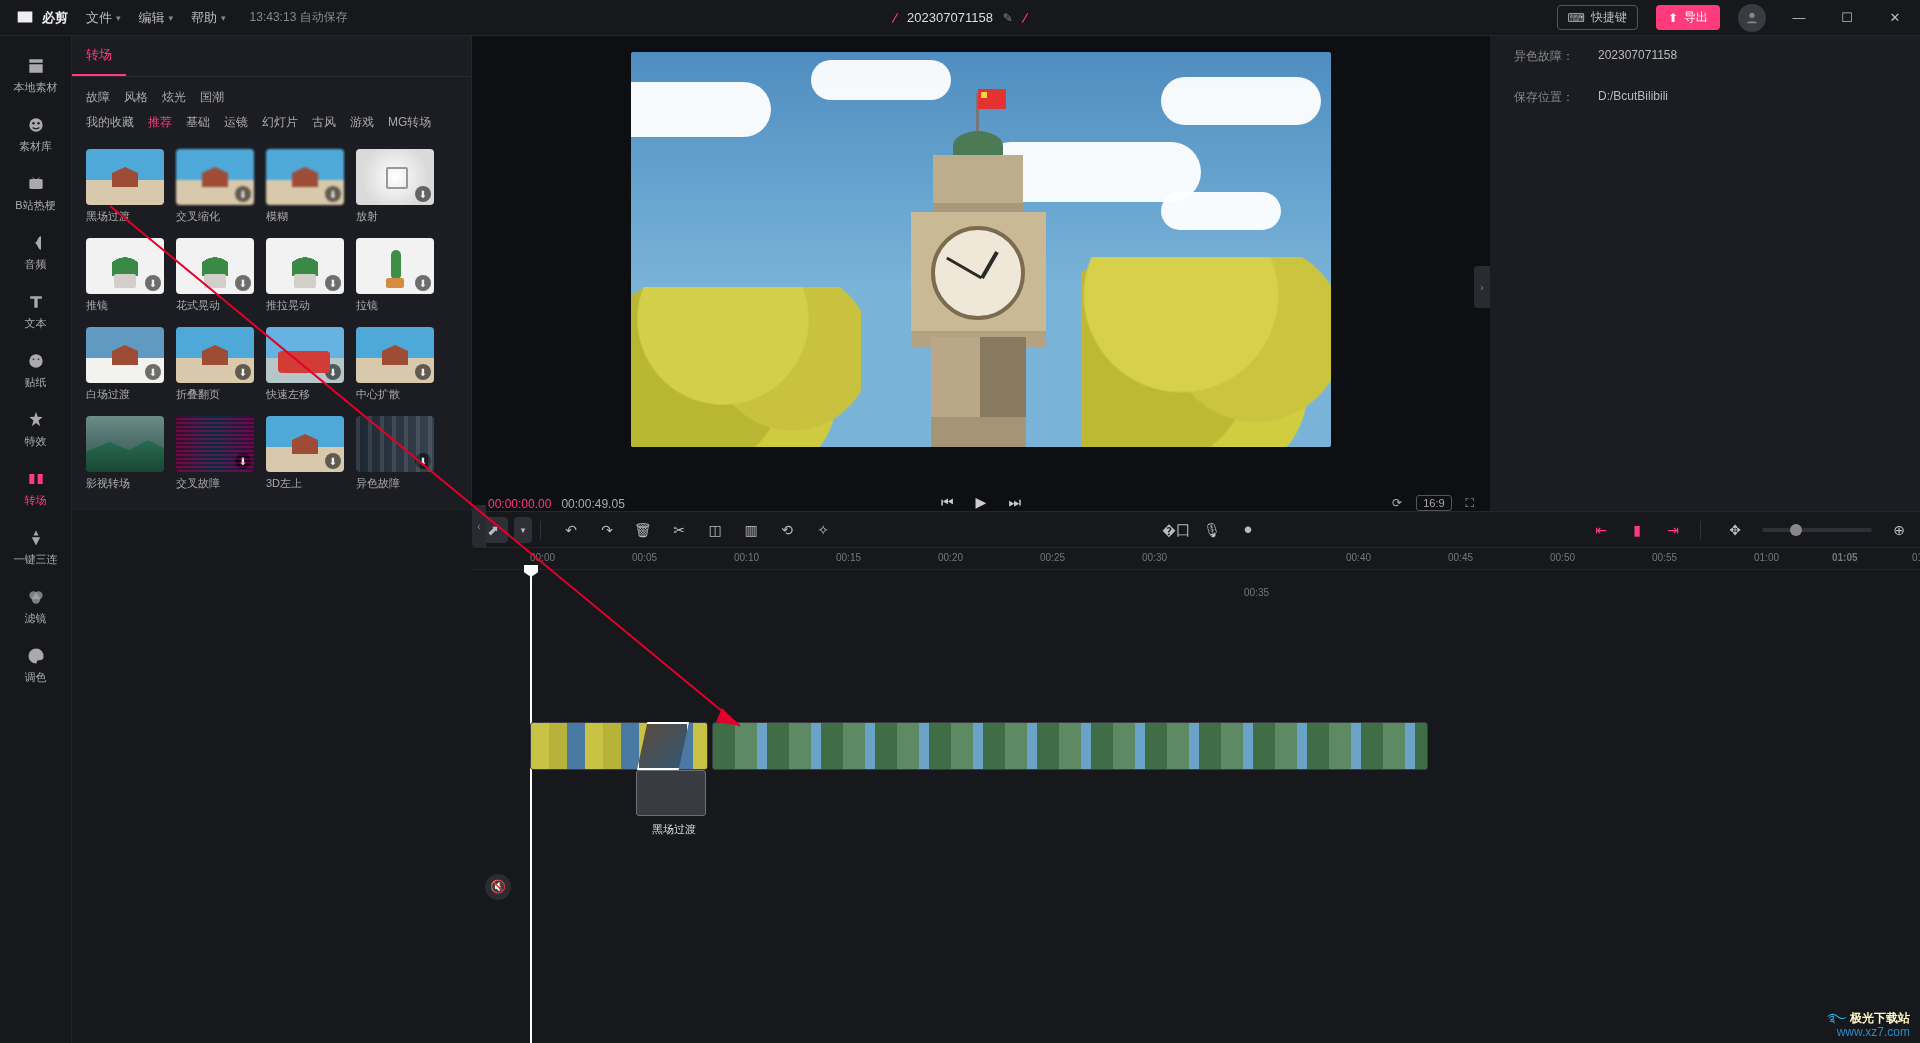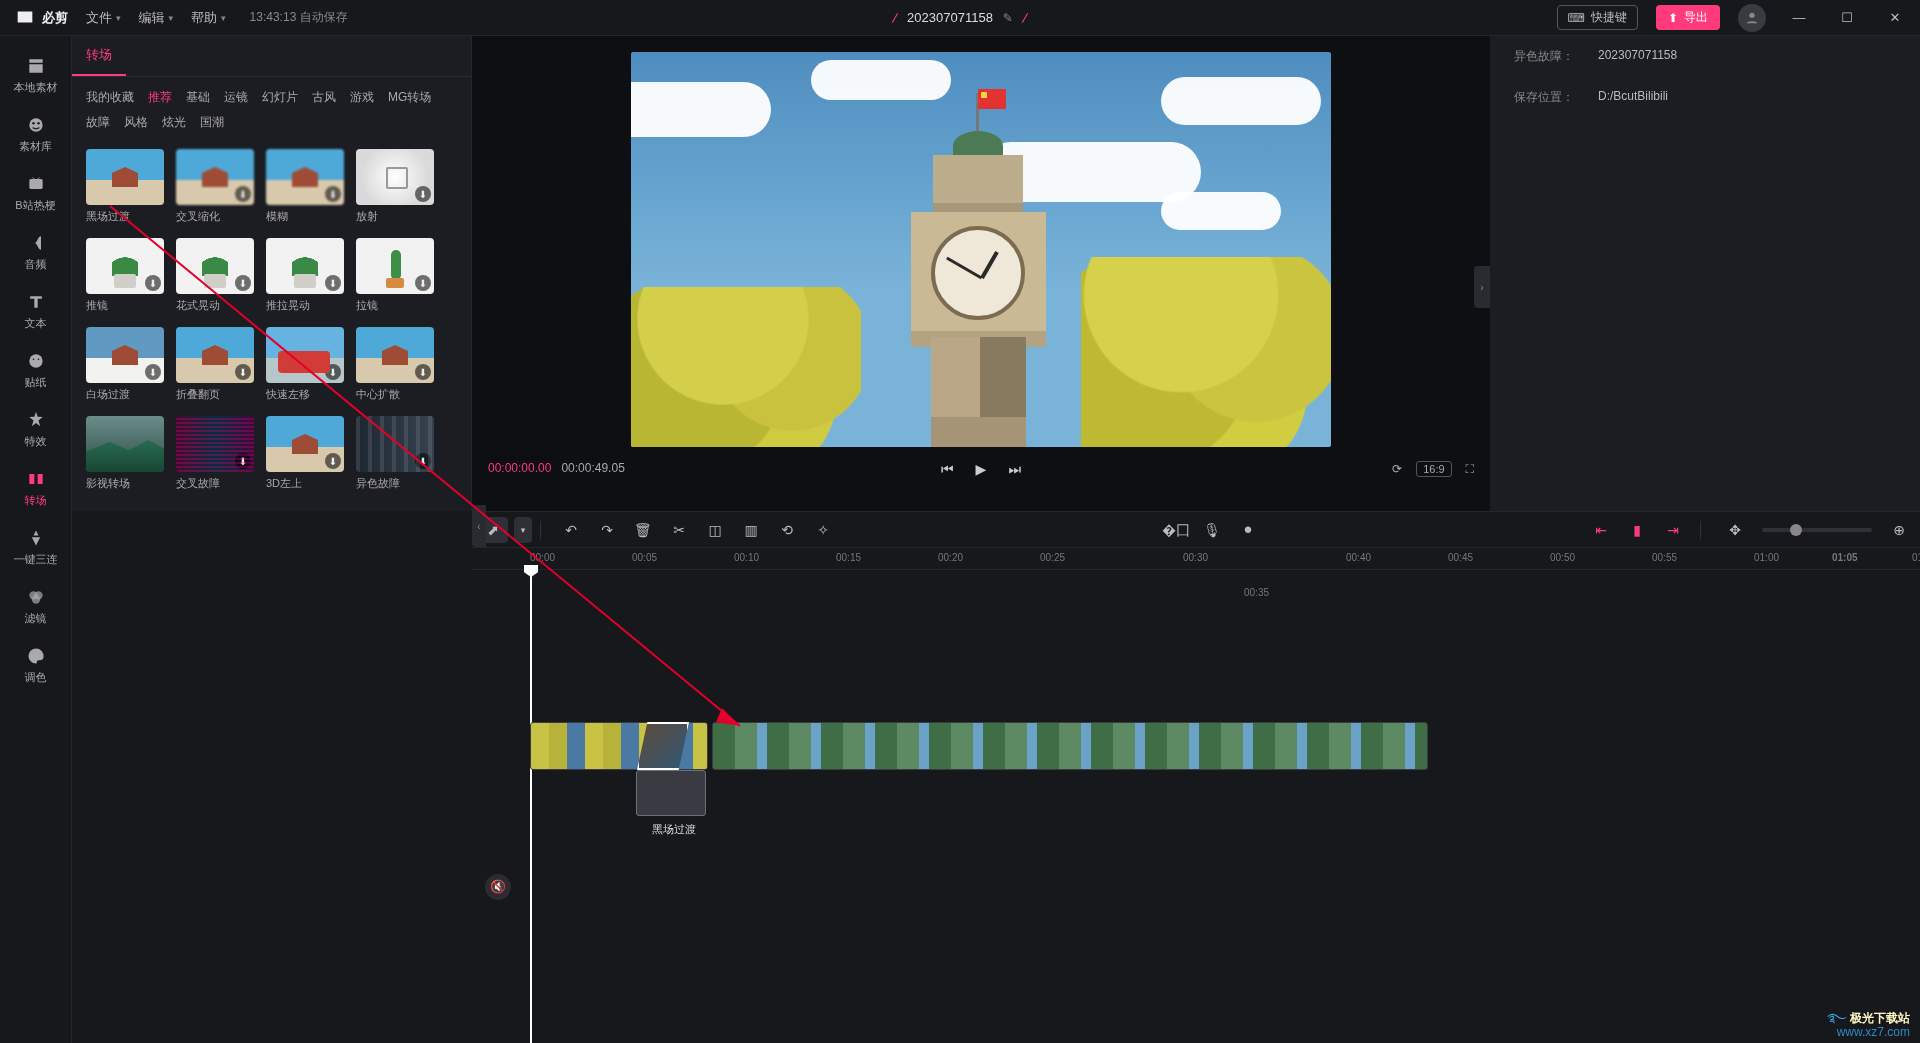--- a/index.html
+++ b/index.html
@@ -140,21 +140,21 @@
   .hand{position:absolute;background:#2a2a2a;transform-origin:bottom center;}
   .hand.h{width:4px;height:30px;top:18px;left:45px;transform:rotate(30deg);}
   .hand.m{width:3px;height:40px;top:8px;left:45px;transform:rotate(-60deg);}
   .t-top{position:absolute;bottom:232px;left:52px;width:90px;height:60px;background:#bcae8c;
      box-shadow:inset 0 -12px 0 #a79879;}
   .t-dome{position:absolute;bottom:286px;left:72px;width:50px;height:30px;background:#4c7a55;border-radius:50% 50% 0 0;}
   .flagpole{position:absolute;bottom:312px;left:95px;width:3px;height:42px;background:#777;}
   .flag{position:absolute;bottom:338px;left:97px;width:28px;height:20px;background:#e33232;}
   .flag::after{content:"";position:absolute;left:3px;top:3px;width:6px;height:6px;background:#f8d641;border-radius:1px;}
 
-  .play-controls{margin-top:auto;height:50px;width:100%;display:flex;align-items:flex-start;padding:0 16px;gap:14px;color:#aaa;font-size:12px;}
+  .play-controls{margin-top:auto;height:50px;width:100%;display:flex;align-items:flex-end;padding:0 16px;gap:14px;color:#aaa;font-size:12px;}
   .pc-left{display:flex;gap:10px;align-items:baseline;}
   .pc-left .cur{color:#ff3b7c;}
   .pc-center{position:absolute;left:0;right:0;display:flex;justify-content:center;gap:22px;}
   .pc-center .pbtn{cursor:pointer;font-size:14px;color:#ccc;}
   .pc-right{margin-left:auto;display:flex;gap:14px;align-items:center;}
   .ratio-box{border:1px solid #555;border-radius:3px;padding:1px 6px;font-size:11px;}
   
   
   .props {
     position:absolute; top:36px; right:0; width:430px; height:475px;
@@ -343,35 +343,35 @@
       </svg>
       <span>调色</span>
     </div>
   </div>
 
 <div class="panel">
   <div class="panel-tabs">
     <div class="panel-tab active">转场</div>
   </div>
   <div class="tag-rows">
+    <div class="tag-row" id="tagrow2">
+        <span class="tag">故障</span>
+        <span class="tag">风格</span>
+        <span class="tag">炫光</span>
+        <span class="tag">国潮</span>
+      </div>
     <div class="tag-row" id="tagrow1">
         <span class="tag">我的收藏</span>
         <span class="tag active">推荐</span>
         <span class="tag">基础</span>
         <span class="tag">运镜</span>
         <span class="tag">幻灯片</span>
         <span class="tag">古风</span>
         <span class="tag">游戏</span>
         <span class="tag">MG转场</span>
-      </div>
-    <div class="tag-row" id="tagrow2">
-        <span class="tag">故障</span>
-        <span class="tag">风格</span>
-        <span class="tag">炫光</span>
-        <span class="tag">国潮</span>
       </div>
   </div>
   <div class="thumb-grid" id="thumbGrid">
       <div class="thumb">
         <div class="thumb-box beach-house"></div>
         <div class="thumb-label">黑场过渡</div>
       </div>
       <div class="thumb">
         <div class="thumb-box beach-house blur-thumb">
           <div class="dl">⬇</div>
@@ -550,21 +550,21 @@
   </div>
 
   <div class="tl-ruler" id="ruler">
     <div class="ruler-gutter"></div>
   <span class="tick" style="left: 58px;">00:00</span>
       <span class="tick" style="left: 160px; text-align: right;">00:05</span>
       <span class="tick" style="left: 262px;">00:10</span>
       <span class="tick" style="left: 364px;">00:15</span>
       <span class="tick" style="left: 466px;">00:20</span>
       <span class="tick" style="left: 568px;">00:25</span>
-      <span class="tick" style="left: 670px; margin-left: 41px;">00:30</span>
+      <span class="tick" style="left: 670px;">00:30</span>
       <span class="tick" style="left: 772px; margin-top: 35px;">00:35</span>
       <span class="tick" style="left: 874px;">00:40</span>
       <span class="tick" style="left: 976px;">00:45</span>
       <span class="tick" style="left: 1078px;">00:50</span>
       <span class="tick" style="left: 1180px;">00:55</span>
       <span class="tick" style="left: 1282px;">01:00</span>
       <span class="tick" style="left: 1360px; font-weight: bold;">01:05</span>
       <span class="tick" style="left: 1440px;">01:10</span>
     </div>
 

